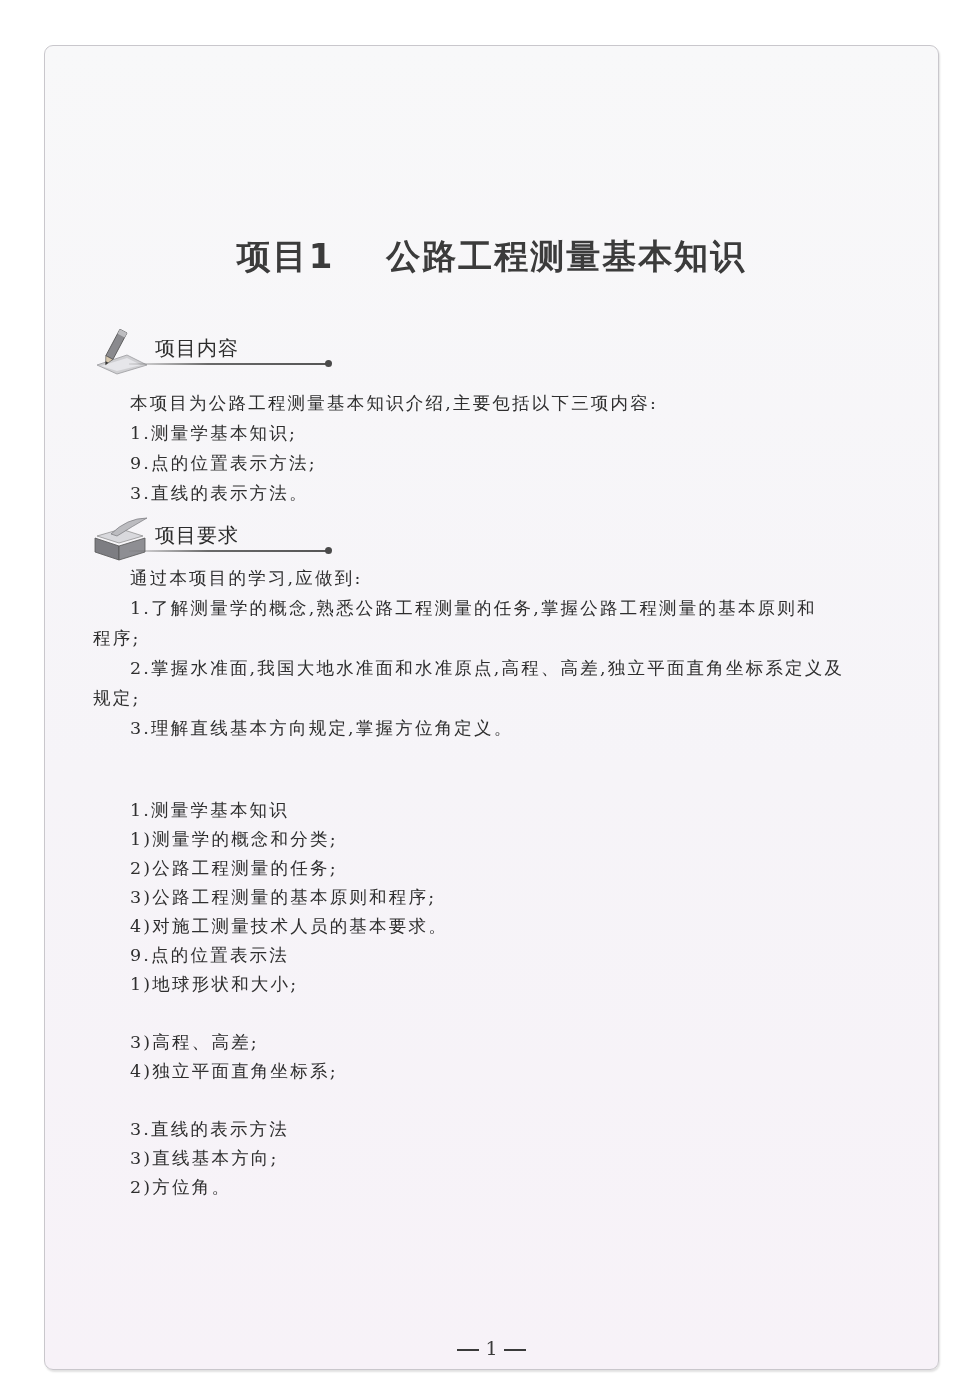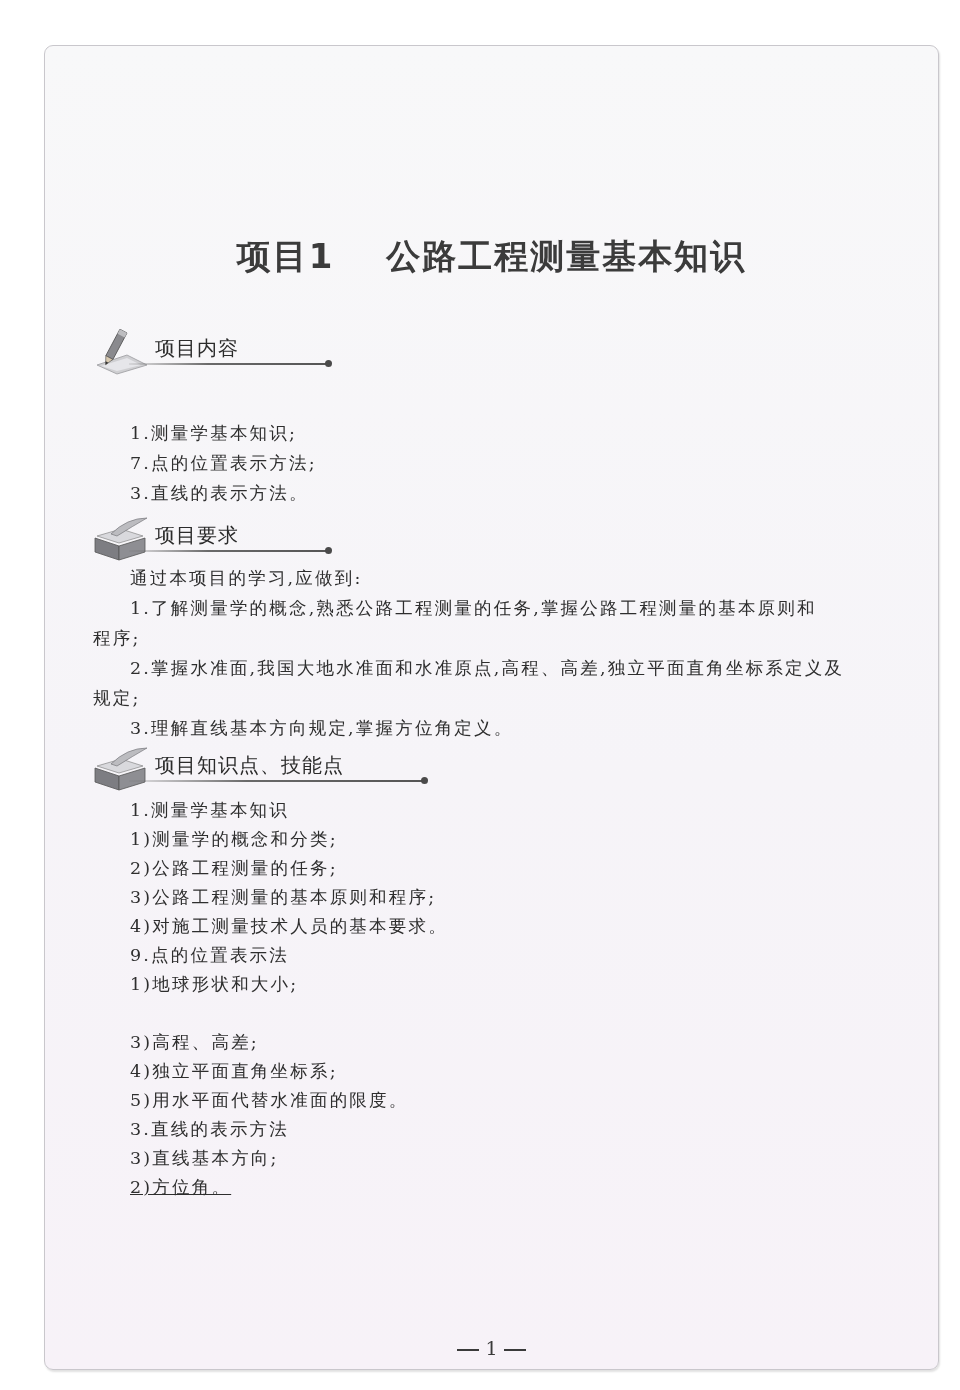--- a/index.html
+++ b/index.html
@@ -137,22 +137,23 @@
         <rect x="18" y="0" width="8" height="5" fill="#bdbdc0"></rect>
         <polygon points="18,30 26,30 22,38" fill="#d8c9b0" stroke="#555" stroke-width="0.6"></polygon>
         <polygon points="20.5,35 23.5,35 22,38" fill="#333"></polygon>
       </g>
     </svg>
     <span class="label">项目内容</span>
     <div class="rule" style="width:198px;"></div>
     <div class="dot" style="left:232px;"></div>
   </div>
 
+  <div class="body-line" style="left:85px; top:345px;">本项目为公路工程测量基本知识介绍,主要包括以下三项内容:</div>
   <div class="body-line" style="left:85px; top:375px;">1.测量学基本知识;</div>
-  <div class="body-line" style="left:85px; top:405px;">7.点的位置表示方法;</div>
+  <div class="body-line" style="left:85px; top:405px;">9.点的位置表示方法;</div>
   <div class="body-line" style="left:85px; top:435px;">3.直线的表示方法。</div>
 
   <div class="sec" style="top:470px; width:260px;">
     <svg class="icon" viewBox="0 0 56 46">
       <polygon points="2,22 26,30 26,44 2,36" fill="#7d7d82" stroke="#555" stroke-width="0.8"></polygon>
       <polygon points="26,30 52,22 52,36 26,44" fill="#8e8e93" stroke="#555" stroke-width="0.8"></polygon>
       <polygon points="4,20 26,27 50,20 28,13" fill="#d9d9dd" stroke="#777" stroke-width="0.6"></polygon>
       <path d="M18 18 Q34 2 54 2 Q40 10 24 20 Z" fill="#bcbcc0" stroke="#6a6a6e" stroke-width="0.6"></path>
     </svg>
     <span class="label">项目要求</span>
@@ -160,42 +161,30 @@
     <div class="dot" style="left:232px;"></div>
   </div>
 
   <div class="body-line" style="left:85px; top:520px;">通过本项目的学习,应做到:</div>
   <div class="body-line" style="left:85px; top:550px;">1.了解测量学的概念,熟悉公路工程测量的任务,掌握公路工程测量的基本原则和</div>
   <div class="body-line" style="left:48px; top:580px;">程序;</div>
   <div class="body-line" style="left:85px; top:610px;">2.掌握水准面,我国大地水准面和水准原点,高程、高差,独立平面直角坐标系定义及</div>
   <div class="body-line" style="left:48px; top:640px;">规定;</div>
   <div class="body-line" style="left:85px; top:670px;">3.理解直线基本方向规定,掌握方位角定义。</div>
 
-  <div class="sec" style="top:700px; width:360px;">
-    <svg class="icon" viewBox="0 0 56 46">
-      <polygon points="2,22 26,30 26,44 2,36" fill="#7d7d82" stroke="#555" stroke-width="0.8"></polygon>
-      <polygon points="26,30 52,22 52,36 26,44" fill="#8e8e93" stroke="#555" stroke-width="0.8"></polygon>
-      <polygon points="4,20 26,27 50,20 28,13" fill="#d9d9dd" stroke="#777" stroke-width="0.6"></polygon>
-      <path d="M18 18 Q34 2 54 2 Q40 10 24 20 Z" fill="#bcbcc0" stroke="#6a6a6e" stroke-width="0.6"></path>
-    </svg>
-    <span class="label">项目知识点、技能点</span>
-    <div class="rule" style="width:294px;"></div>
-    <div class="dot" style="left:328px;"></div>
-  </div>
 
   <div class="body-line" style="left:85px; top:752px;">1.测量学基本知识</div>
   <div class="body-line" style="left:85px; top:781px;">1)测量学的概念和分类;</div>
   <div class="body-line" style="left:85px; top:810px;">2)公路工程测量的任务;</div>
   <div class="body-line" style="left:85px; top:839px;">3)公路工程测量的基本原则和程序;</div>
   <div class="body-line" style="left:85px; top:868px;">4)对施工测量技术人员的基本要求。</div>
   <div class="body-line" style="left:85px; top:897px;">9.点的位置表示法</div>
   <div class="body-line" style="left:85px; top:926px;">1)地球形状和大小;</div>
   <div class="body-line" style="left:85px; top:984px;">3)高程、高差;</div>
   <div class="body-line" style="left:85px; top:1013px;">4)独立平面直角坐标系;</div>
-  <div class="body-line" style="left:85px; top:1042px;">5)用水平面代替水准面的限度。</div>
   <div class="body-line" style="left:85px; top:1071px;">3.直线的表示方法</div>
   <div class="body-line" style="left:85px; top:1100px;">3)直线基本方向;</div>
-  <div class="body-line" style="left:85px; top:1129px;text-decoration:underline;">2)方位角。</div>
+  <div class="body-line" style="left:85px; top:1129px;">2)方位角。</div>
 
   <div class="footer">
     <span class="dash"></span><span>1</span><span class="dash"></span>
   </div>
 </div>
 
 </body></html>

